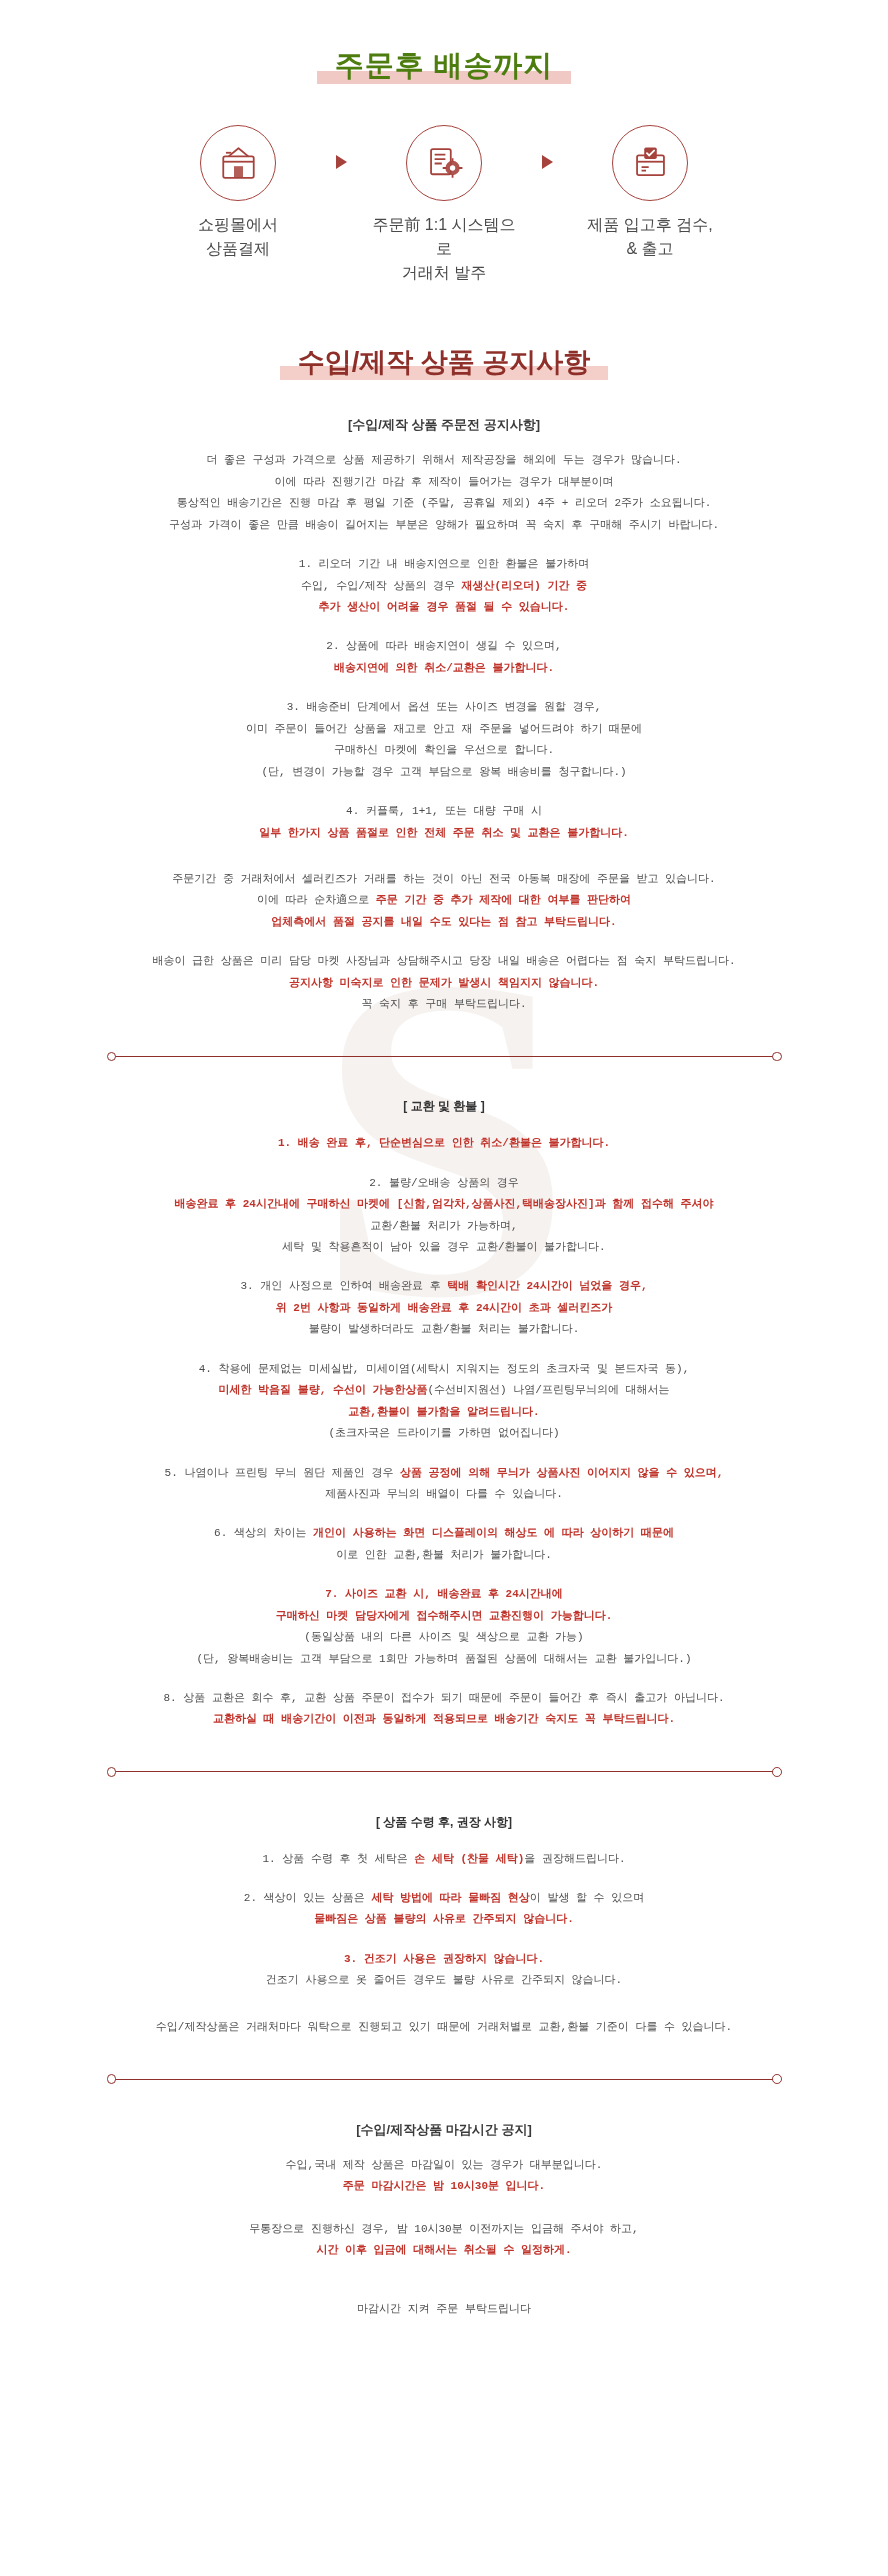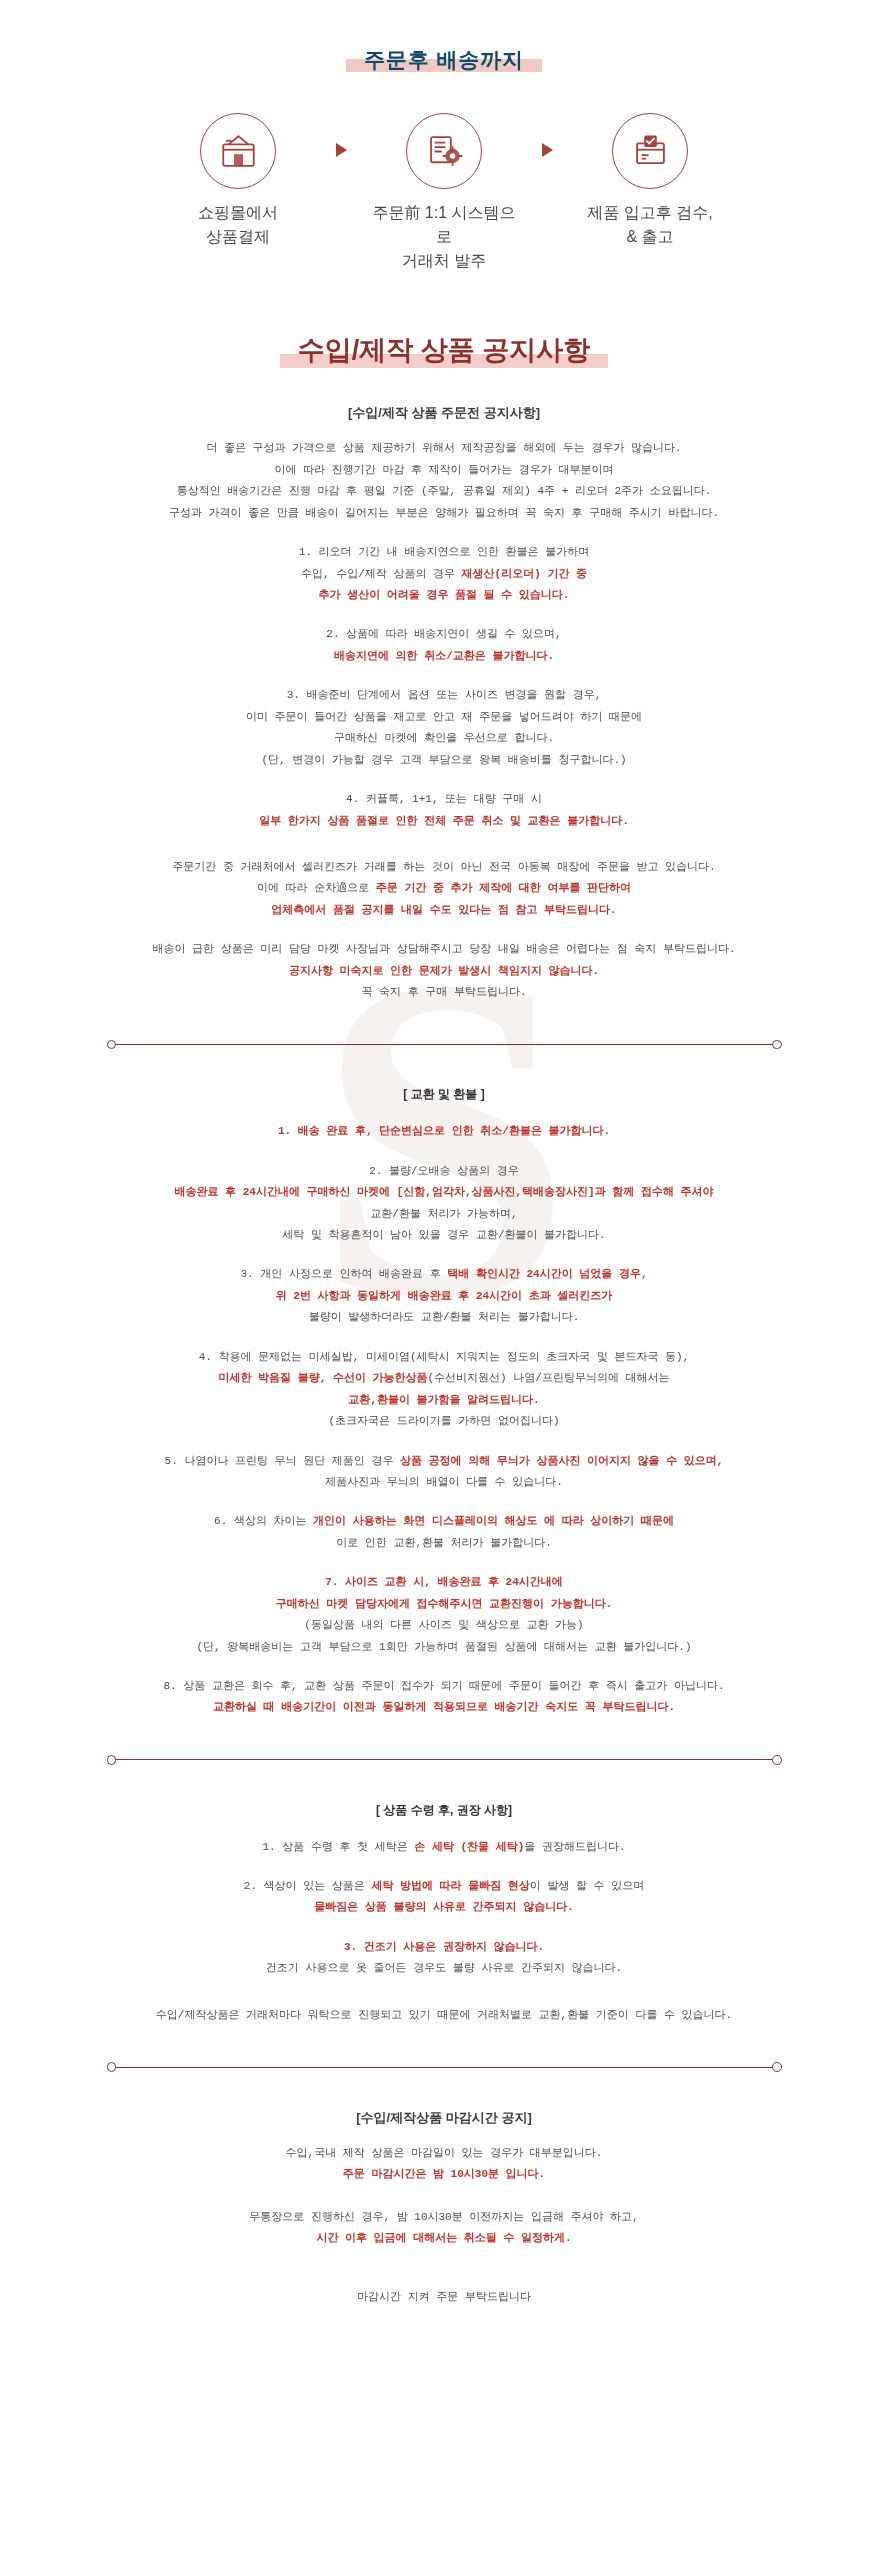--- a/index.html
+++ b/index.html
@@ -38,24 +38,24 @@
   .content { position: relative; z-index: 2; }
 
   
   .title-1-wrap {
     padding-top: 46px;
     text-align: center;
   }
   .title-1 {
     display: inline-block;
     position: relative;
-    font-size: 21px;
+    font-size: 29px;
     font-weight: 700;
     letter-spacing: 0.9px;
-    color: #0c4a6e;
+    color: #4d7c0f;
     padding: 0 16px;
   }
   .title-1 .hl {
     position: absolute;
     left: -1.8px;
     right: -1.8px;
     bottom: 1.8px;
     height: 13.3px;
     background: #f0c9c4;
     z-index: -1;

